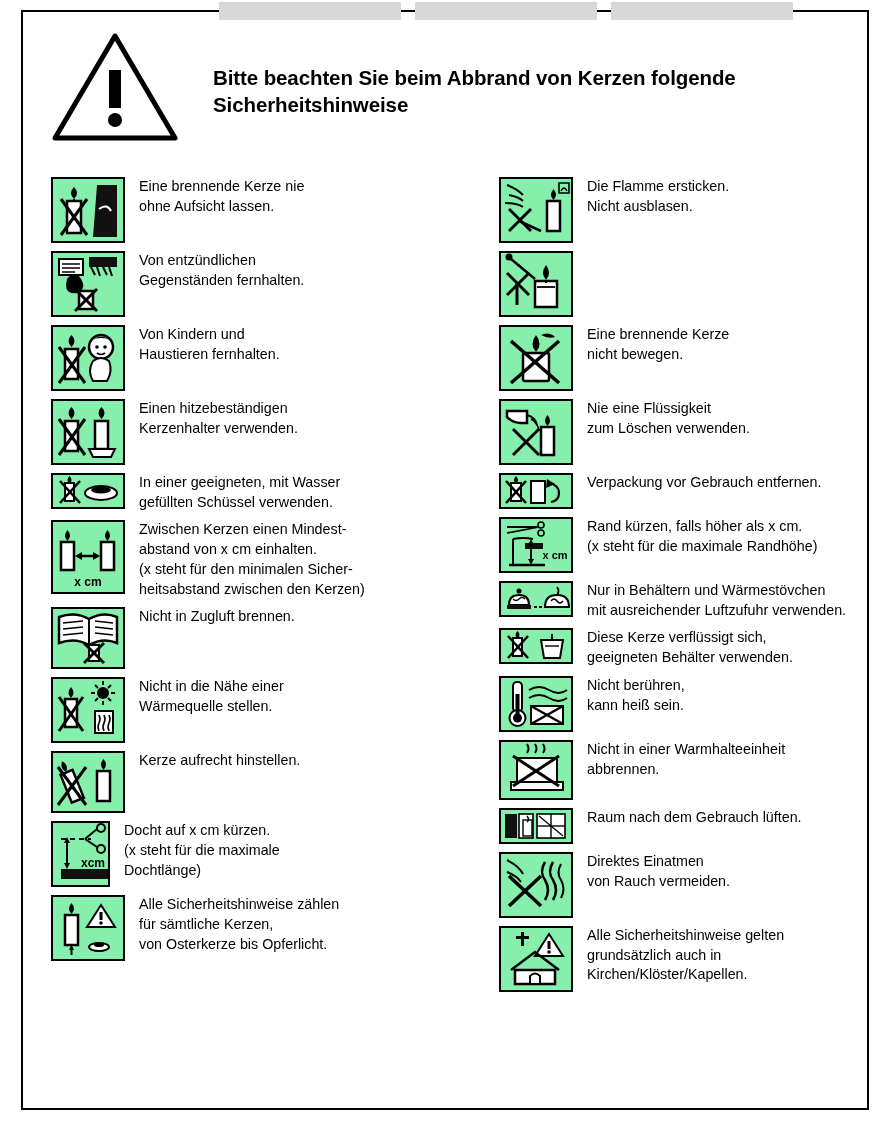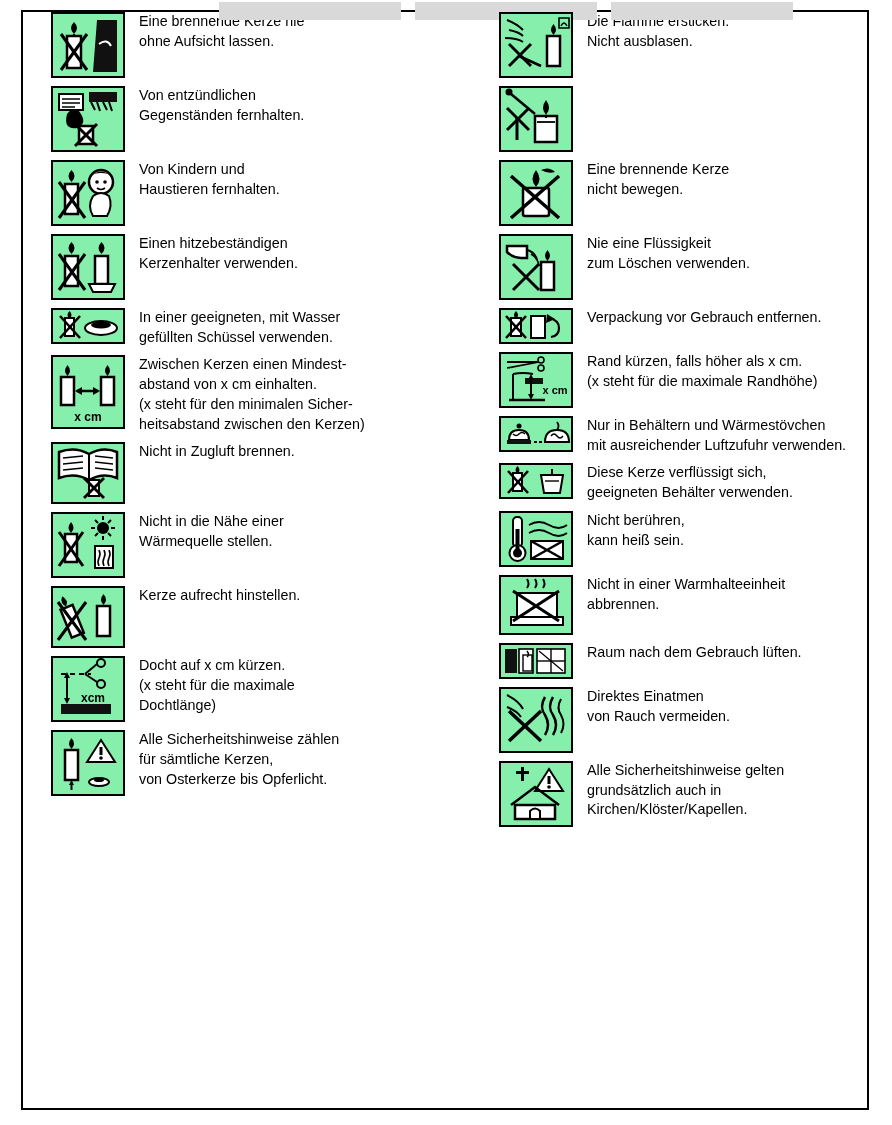--- a/index.html
+++ b/index.html
@@ -44,20 +44,21 @@
     font-size: 20.5px;
     font-weight: bold;
     line-height: 1.32;
     letter-spacing: -0.1px;
   }
   
   .columns {
     display: flex;
     padding: 0 0 0 28px;
     box-sizing: border-box;
+    margin-top: 37px;
   }
   .col {
     width: 382px;
     flex: 0 0 382px;
   }
   .col.right {
     margin-left: 18px;
     padding-left: 48px;
   }
   .row {
@@ -89,20 +90,31 @@
 </style>
 </head>
 <body>
 
 <div class="sheet">
 
   <div class="gray-bar" style="left:196px; width:182px;"></div>
   <div class="gray-bar" style="left:392px; width:182px;"></div>
   <div class="gray-bar" style="left:588px; width:182px;"></div>
 
+  <div class="header">
+    <div class="warn-tri">
+      <svg width="128" height="112" viewBox="0 0 128 112">
+        <polygon points="64,6 124,108 4,108" fill="#fff" stroke="#000" stroke-width="5" stroke-linejoin="round"></polygon>
+        <rect x="58" y="40" width="12" height="38" fill="#000"></rect>
+        <circle cx="64" cy="90" r="7" fill="#000"></circle>
+      </svg>
+    </div>
+    <div class="header-title">Bitte beachten Sie beim Abbrand von Kerzen
+folgende Sicherheitshinweise</div>
+  </div>
 
   <div class="columns">
 
     <div class="col left">
 
       <div class="row">
         <div class="icon-box" style="width:74px;height:66px">
           <svg width="70" height="62" viewBox="0 0 70 62">
             <path d="M44 6 L64 6 L64 58 L40 58 Z" fill="#111"></path>
             <path d="M46 30 q8 -6 12 2" stroke="#fff" stroke-width="2" fill="none"></path>
@@ -260,21 +272,21 @@
             <line x1="5" y1="14" x2="33" y2="52" stroke="#000" stroke-width="3"></line>
             <line x1="33" y1="14" x2="5" y2="52" stroke="#000" stroke-width="3"></line>
             <rect x="44" y="18" width="13" height="30" fill="#fff" stroke="#000" stroke-width="2.5"></rect>
             <path d="M50.5 6 q5 6 0 11 q-5 -5 0 -11" fill="#000"></path>
           </svg>
         </div>
         <div class="row-text">Kerze aufrecht hinstellen.</div>
       </div>
 
       <div class="row">
-        <div class="icon-box" style="width:74px;height:66px">
+        <div class="icon-box" style="width:59px;height:66px">
           <svg width="70" height="62" viewBox="0 0 70 62">
             <line x1="8" y1="16" x2="38" y2="16" stroke="#000" stroke-width="2" stroke-dasharray="5 4"></line>
             <path d="M44 6 l-12 10 M44 24 l-12 -8" stroke="#000" stroke-width="2" fill="none"></path>
             <circle cx="48" cy="5" r="4" fill="none" stroke="#000" stroke-width="2"></circle>
             <circle cx="48" cy="26" r="4" fill="none" stroke="#000" stroke-width="2"></circle>
             <line x1="14" y1="16" x2="14" y2="44" stroke="#000" stroke-width="2"></line>
             <polygon points="14,14 11,20 17,20" fill="#000"></polygon>
             <polygon points="14,46 11,40 17,40" fill="#000"></polygon>
             <text x="40" y="44" font-family="Liberation Sans, sans-serif" font-size="12" font-weight="bold" text-anchor="middle" fill="#000">xcm</text>
             <rect x="8" y="46" width="50" height="10" fill="#111"></rect>

